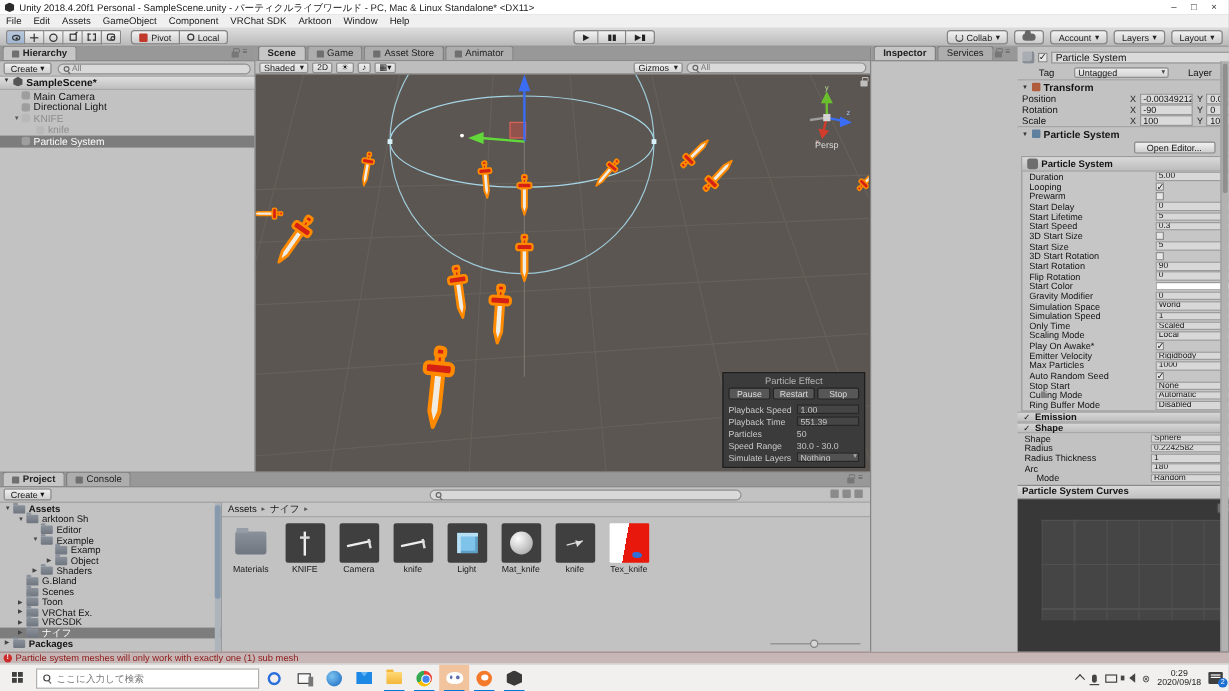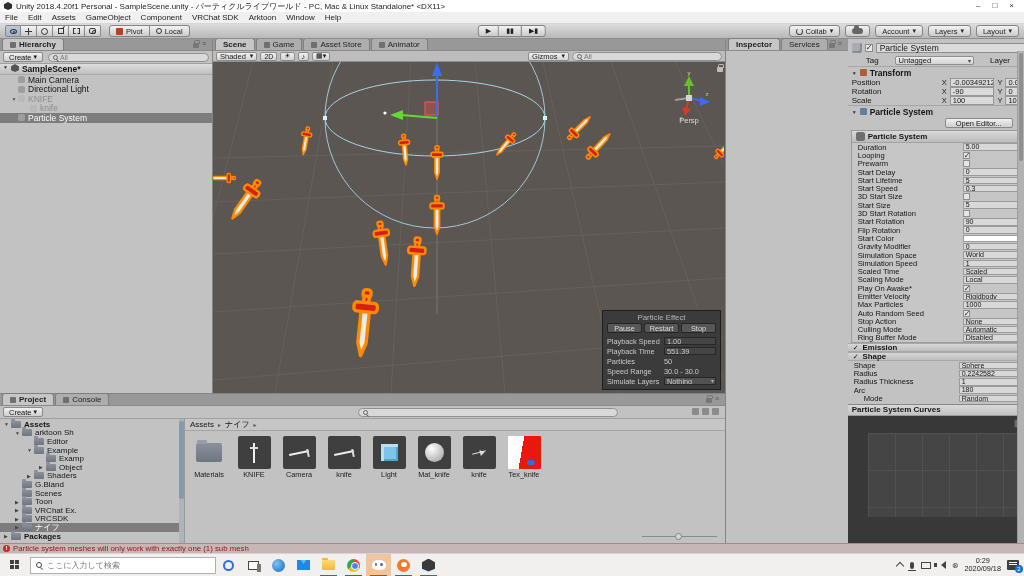--- a/index.html
+++ b/index.html
@@ -907,21 +907,21 @@
               <span class="ifield">World</span>
             </div>
 
             <div class="irow field">
               <span class="ilabel">Simulation Speed</span>
 
               <span class="ifield">1</span>
             </div>
 
             <div class="irow dd">
-              <span class="ilabel">Scaled Time</span>
+              <span class="ilabel">Only Time</span>
 
               <span class="ifield">Scaled</span>
             </div>
 
             <div class="irow dd">
               <span class="ilabel">Scaling Mode</span>
 
               <span class="ifield">Local</span>
             </div>
 
@@ -943,21 +943,21 @@
               <span class="ifield">1000</span>
             </div>
 
             <div class="irow chk on">
               <span class="ilabel">Auto Random Seed</span>
               <span class="ibox"></span>
 
             </div>
 
             <div class="irow dd">
-              <span class="ilabel">Stop Action</span>
+              <span class="ilabel">Stop Start</span>
 
               <span class="ifield">None</span>
             </div>
 
             <div class="irow dd">
               <span class="ilabel">Culling Mode</span>
 
               <span class="ifield">Automatic</span>
             </div>
 

